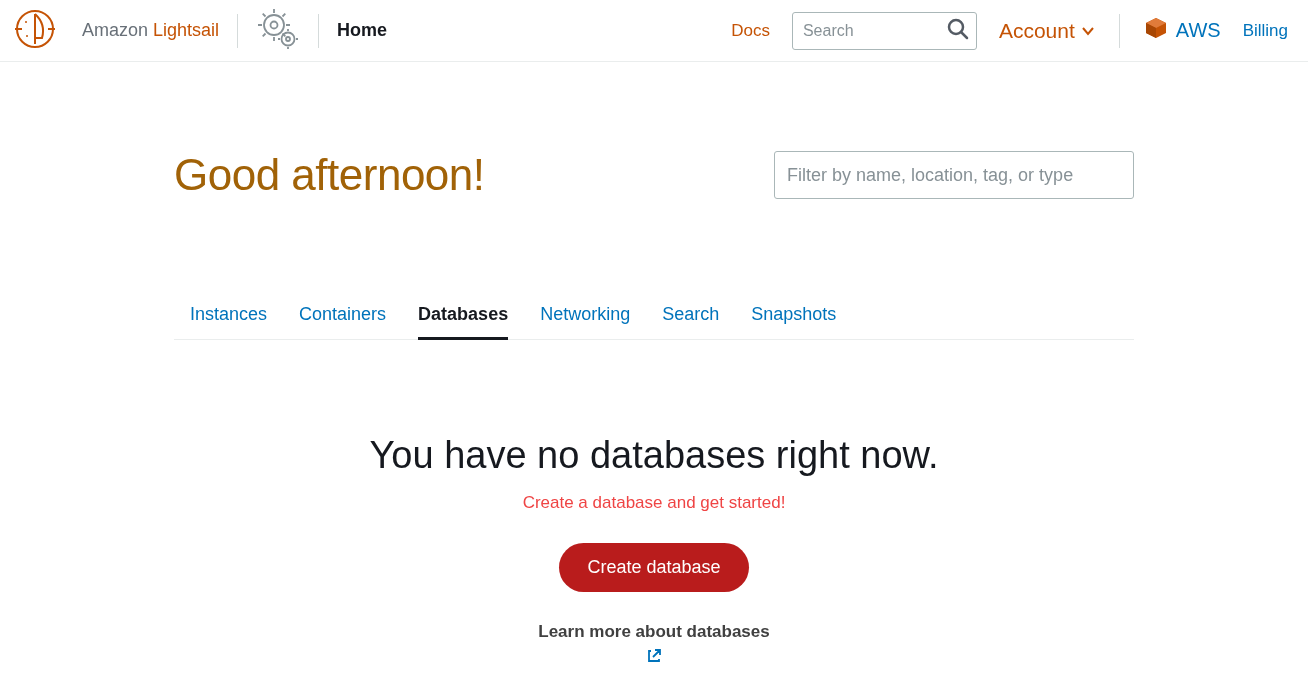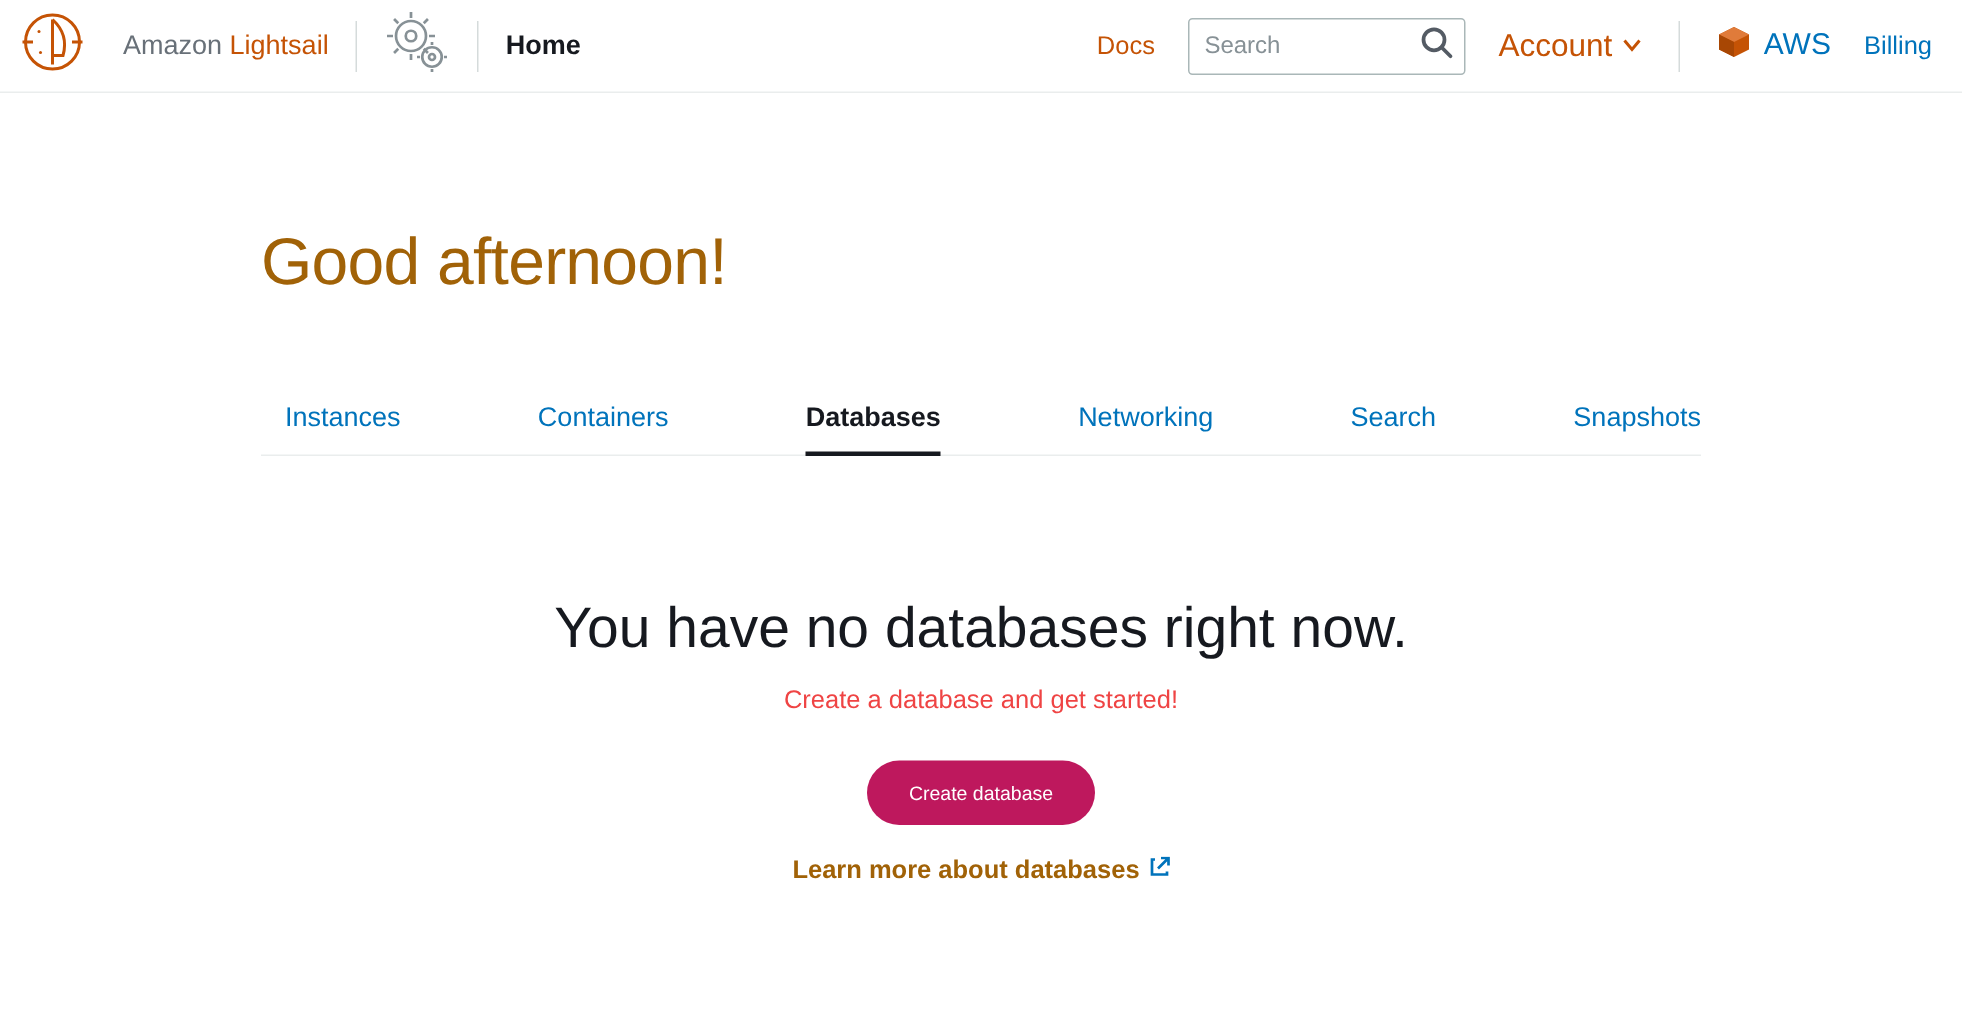--- a/index.html
+++ b/index.html
@@ -129,24 +129,23 @@
     border-radius: 3px;
     padding: 4px 12px;
     font-size: 18px;
     color: #16191f;
   }
   .filter-input::placeholder { color: #879196; }
 
   .tabs {
     display: flex;
     gap: 32px;
-    margin-top: 68px;
+    margin-top: 104px;
     border-bottom: 1px solid #eaeded;
     padding-left: 16px;
-    justify-content: space-between;
   }
   .tab {
     font-size: 18px;
     color: #0073bb;
     padding: 0 0 12px;
     cursor: pointer;
   }
   .tab.active {
     color: #16191f;
     font-weight: 700;
@@ -164,37 +163,38 @@
     color: #16191f;
   }
   .empty-sub {
     margin-top: 16px;
     font-size: 17px;
     color: #ef4444;
   }
   .primary-btn {
     display: inline-block;
     margin-top: 30px;
-    background: #be185d;
+    background: #b91c1c;
     color: #fff;
     border: none;
     border-radius: 26px;
     padding: 14px 28px;
-    font-size: 13px;
+    font-size: 18px;
     cursor: pointer;
   }
   .learn-link {
     display: inline-flex;
     align-items: center;
     gap: 6px;
-    margin-top: 20px;
-    color: #a16207;
+    margin-top: 30px;
+    color: #404040;
     font-size: 17px;
     font-weight: 600;
     cursor: pointer;
+    flex-direction: column;
   }
 </style>
 </head>
 <body>
 
 <div class="header">
   <div class="logo-block">
     <span>
       <svg width="42" height="42" viewBox="0 0 42 42">
         <circle cx="21" cy="21" r="18" fill="none" stroke="#c55305" stroke-width="2"></circle>
@@ -268,20 +268,21 @@
       <span>AWS</span>
     </div>
 
     <div class="billing-link">Billing</div>
   </div>
 </div>
 
 <div class="main">
   <div class="greeting-row">
     <h1 class="greeting">Good afternoon!</h1>
+    <input class="filter-input" placeholder="Filter by name, location, tag, or type" style="">
   </div>
 
   <div class="tabs">
     <div class="tab">Instances</div>
     <div class="tab">Containers</div>
     <div class="tab active">Databases</div>
     <div class="tab">Networking</div>
     <div class="tab">Search</div>
     <div class="tab">Snapshots</div>
   </div>

